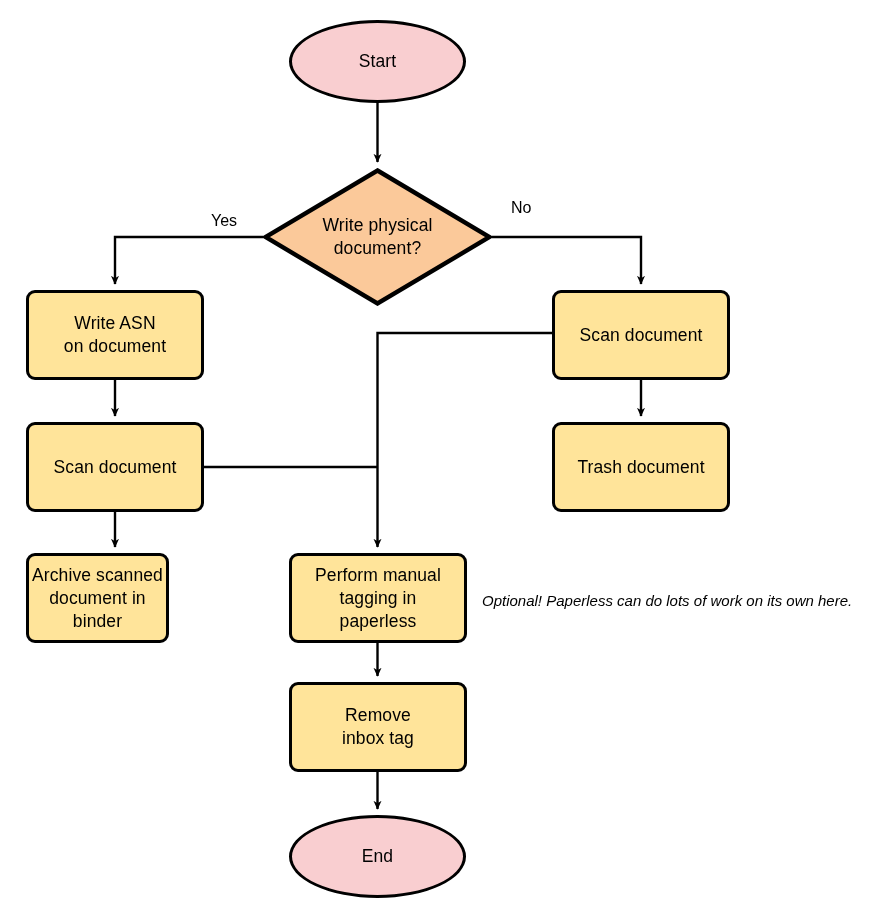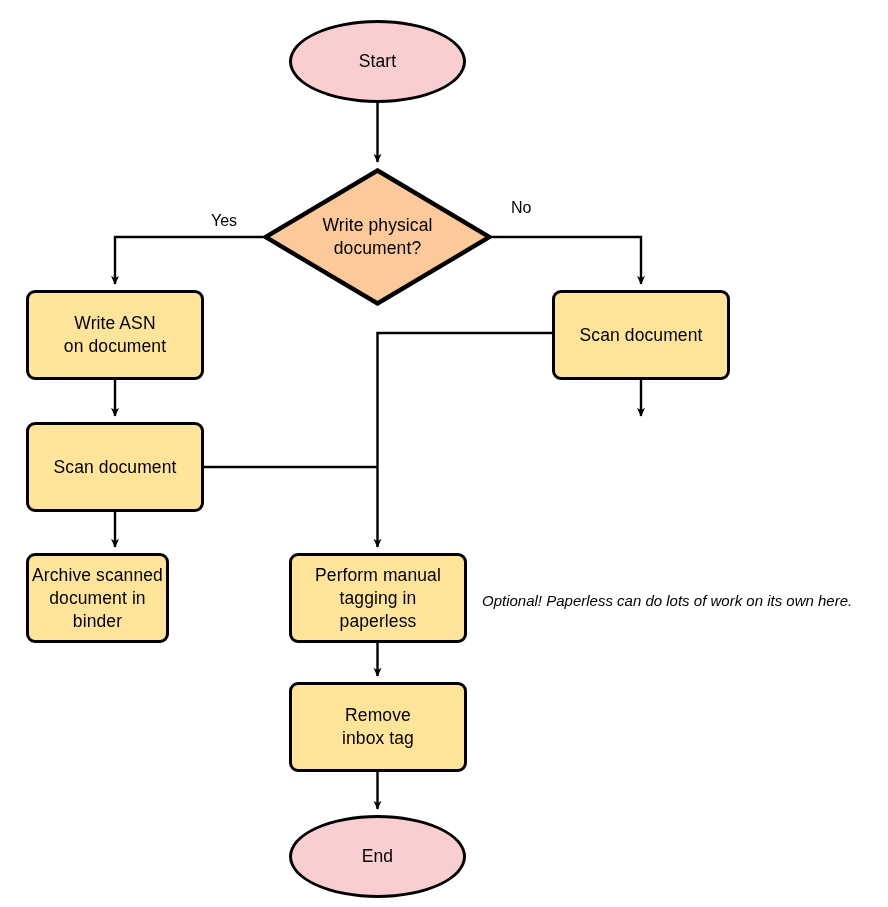--- a/index.html
+++ b/index.html
@@ -145,20 +145,23 @@
   <div class="node node-process" style="left:26px; top:553px; width:143px; height:90px;">
     <span class="node-text">Archive scanned
 document in
 binder</span>
   </div>
 
   <div class="node node-process" style="left:552px; top:290px; width:178px; height:90px;">
     <span class="node-text">Scan document</span>
   </div>
 
+  <div class="node node-process" style="left:552px; top:422px; width:178px; height:90px;">
+    <span class="node-text">Trash document</span>
+  </div>
 
   <div class="node node-process" style="left:289px; top:553px; width:178px; height:90px;">
     <span class="node-text">Perform manual
 tagging in
 paperless</span>
   </div>
 
   <div class="node node-process" style="left:289px; top:682px; width:178px; height:90px;">
     <span class="node-text">Remove
 inbox tag</span>

